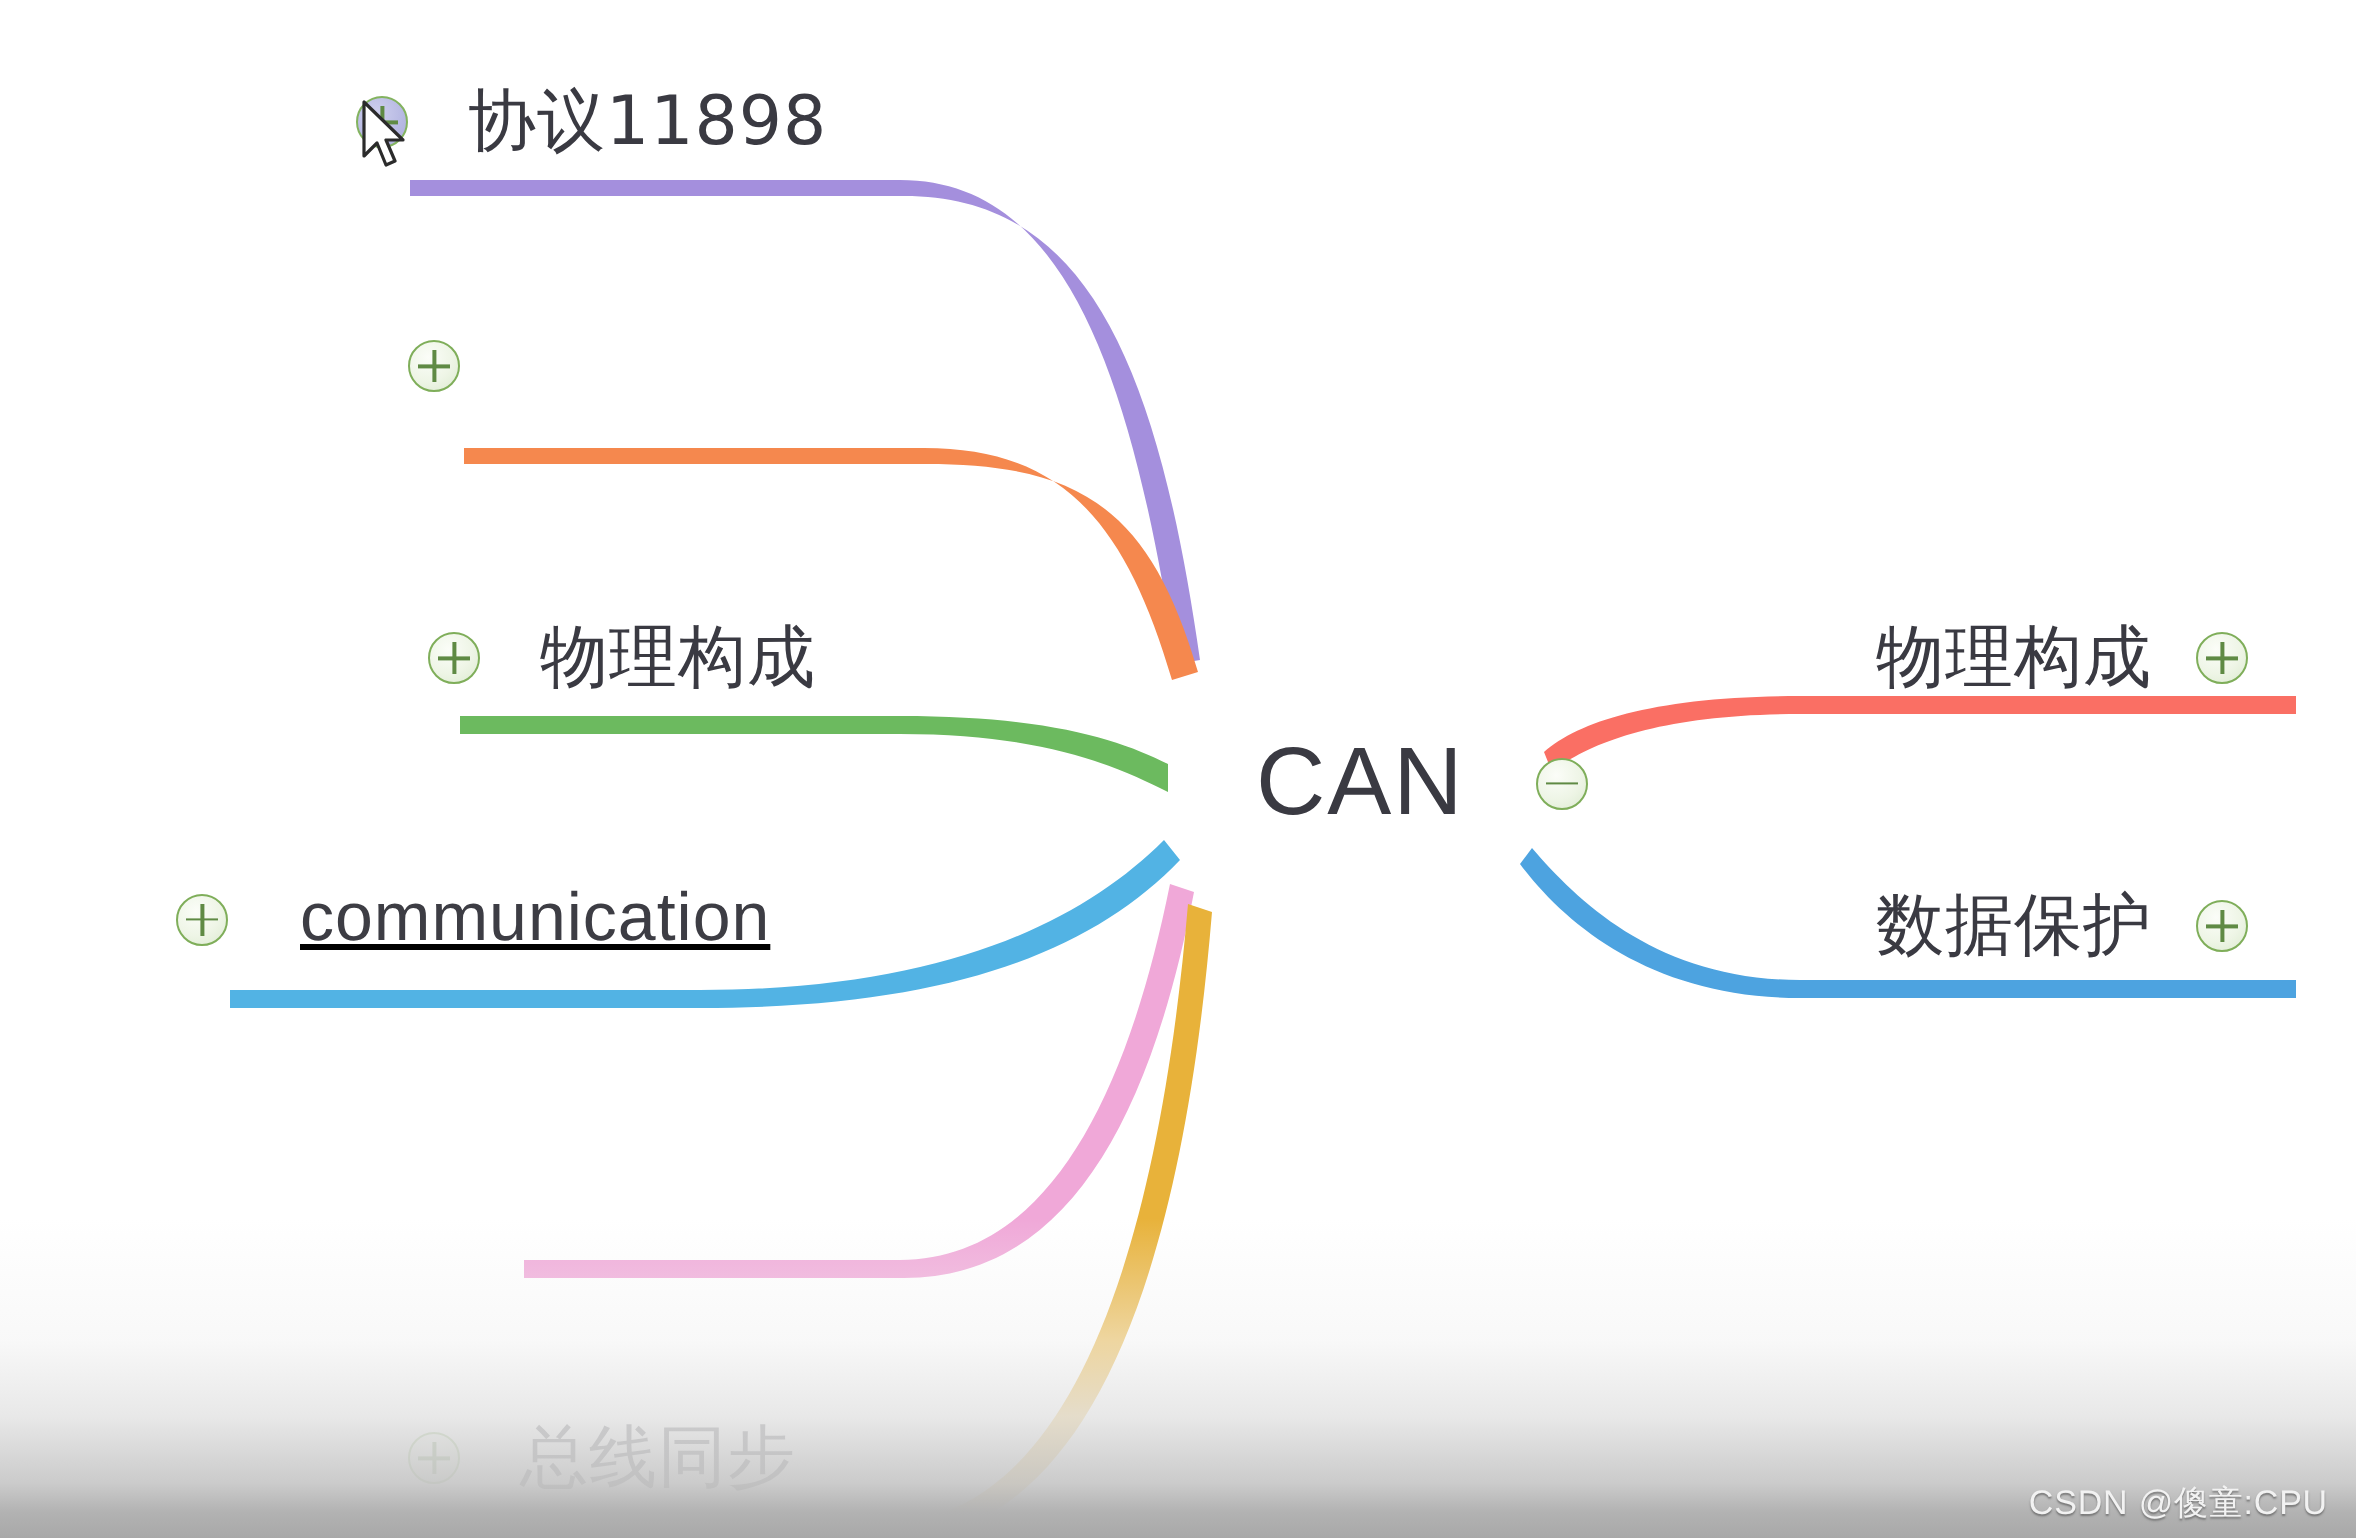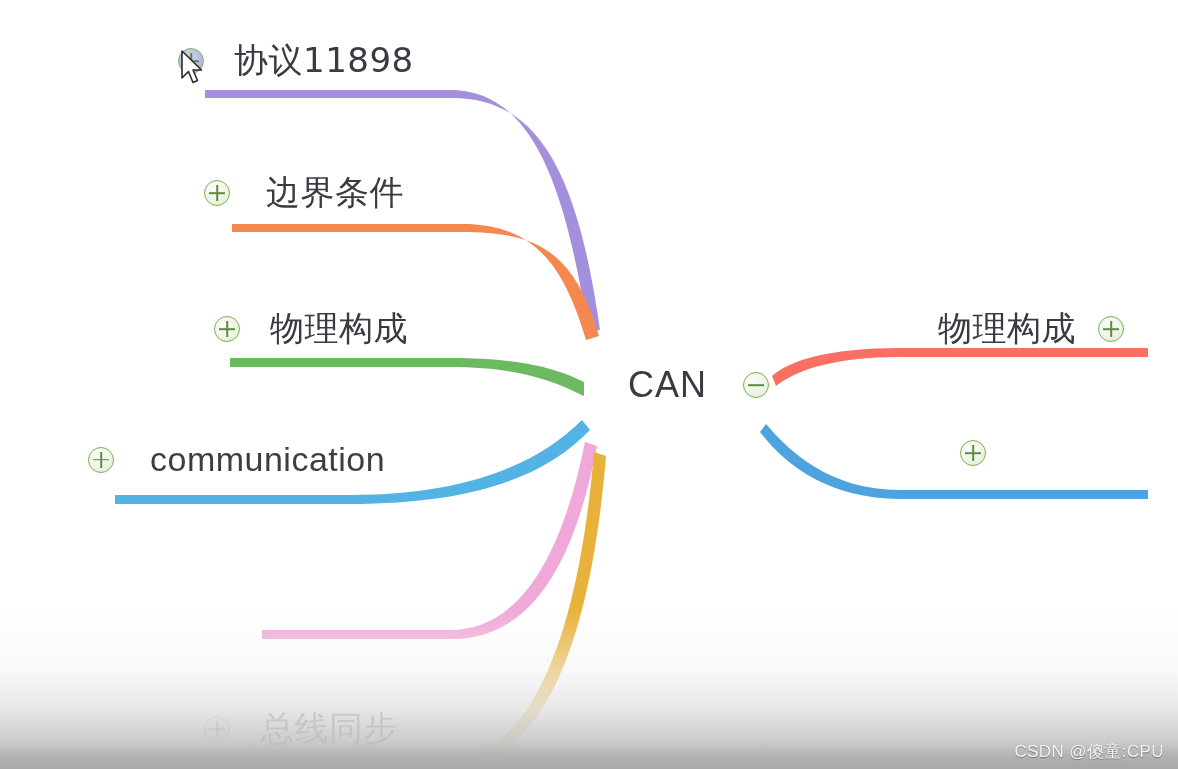--- a/index.html
+++ b/index.html
@@ -57,21 +57,21 @@
     font-size: 34px;
     color: #3a3a42;
   }
   .latin {
     font-family: "Liberation Sans", "DejaVu Sans", sans-serif;
     font-size: 34px;
     color: #3d3d44;
   }
   .center-label {
     font-family: "Liberation Sans", "DejaVu Sans", sans-serif;
-    font-size: 36px;
+    font-size: 48px;
     color: #3a3a42;
     letter-spacing: 1px;
   }
   
   .toggle {
     width: 24px;
     height: 24px;
     border-radius: 50%;
     border: 1.4px solid #7fae5a;
     background: radial-gradient(circle at 38% 32%, #fbfdf8 0%, #eef5e6 55%, #dcead0 100%);
@@ -166,49 +166,49 @@
 
   <div class="node" style="left:178px; top:38px;">
     <span class="toggle plus hovered"></span>
     <span class="gap-md"></span>
     <span class="node-label cjk">协议11898</span>
   </div>
 
   <div class="node" style="left:204px; top:170px;">
     <span class="toggle plus"></span>
     <span class="gap-lg"></span>
-    <span class="node-label cjk">边界条件</span>
   </div>
 
   <div class="node" style="left:214px; top:306px;">
     <span class="toggle plus"></span>
     <span class="gap-md"></span>
     <span class="node-label cjk">物理构成</span>
   </div>
 
-  <div class="node" style="left:88px; top:440px;">
+  <div class="node" style="left:88px; top:440px;text-decoration:underline;">
     <span class="toggle plus"></span>
     <span class="gap-lg"></span>
     <span class="node-label latin">communication</span>
   </div>
 
 
   <div class="node" style="left:204px; top:706px;">
     <span class="toggle plus"></span>
     <span class="gap-md"></span>
     <span class="node-label cjk">总线同步</span>
   </div>
 
   <div class="node" style="left:938px; top:306px;">
     <span class="node-label cjk">物理构成</span>
     <span class="gap-sm"></span>
     <span class="toggle plus"></span>
   </div>
 
   <div class="node" style="left:938px; top:440px;">
+    <span class="node-label cjk">数据保护</span>
     <span class="gap-sm"></span>
     <span class="toggle plus"></span>
   </div>
 
   <svg id="cursor" viewBox="0 0 26 36" xmlns="http://www.w3.org/2000/svg" style="left:180px; top:50px;">
     <path d="M2,1 L2,28 L8.5,21.5 L13,32.5 L17.5,30.5 L13,20 L21.5,20 Z" fill="#ffffff" stroke="#2b2b2b" stroke-width="1.6" stroke-linejoin="round"></path>
   </svg>
 
   <div id="bottom-glare"></div>
 

